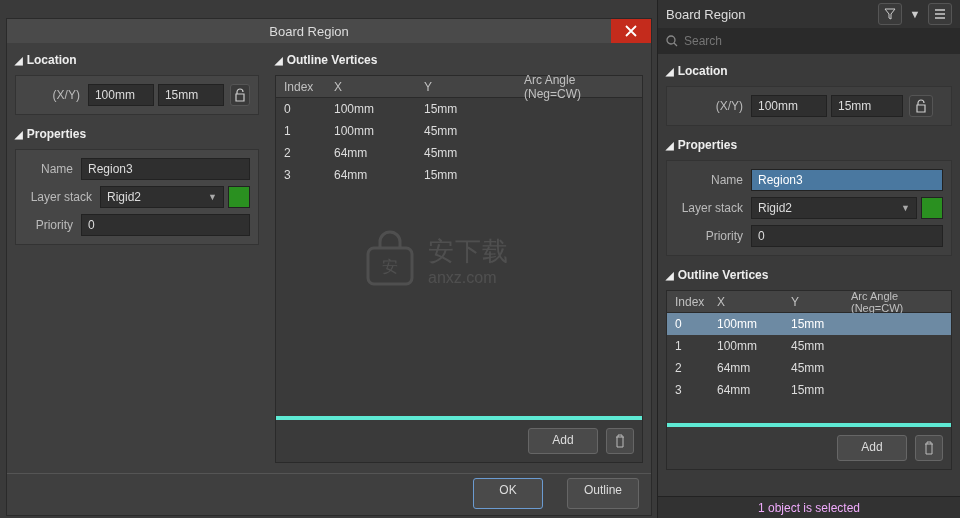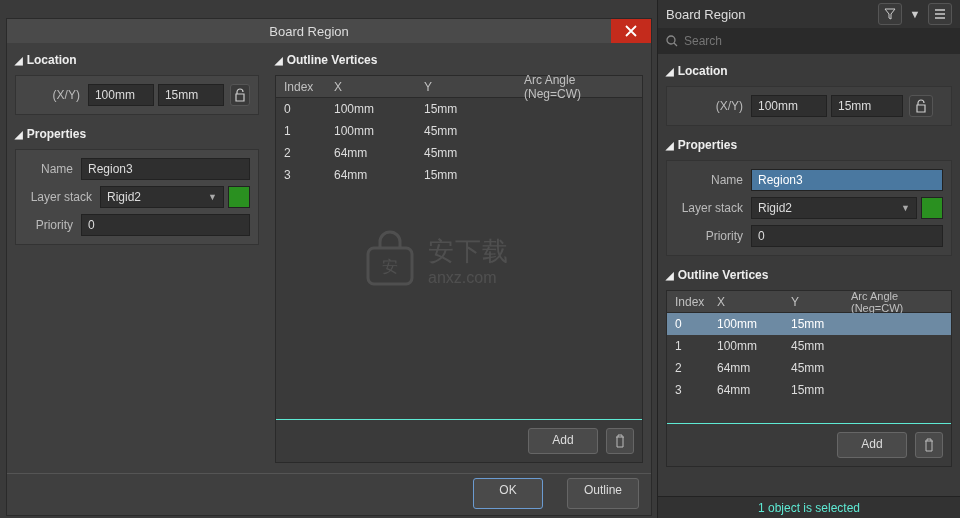--- a/index.html
+++ b/index.html
@@ -32,21 +32,21 @@
 .table-wrap { background: #3a3a3a; border: 1px solid #2a2a2a; flex: 1; display: flex; flex-direction: column; }
 .table-head { display: flex; background: #444; border-bottom: 1px solid #2a2a2a; height: 22px; align-items: center; }
 .table-head .th, .table-row .td { padding: 0 8px; font-size: 12px; }
 .col-idx { width: 50px; }
 .col-x { width: 90px; }
 .col-y { width: 100px; }
 .col-arc { flex: 1; }
 .table-row { display: flex; height: 22px; align-items: center; color: #ddd; }
 .table-row.selected { background: #6d8aa3; color: #fff; }
 
-.table-footer { border-top: 1px solid #5eead4; padding: 8px; display: flex; justify-content: flex-end; gap: 8px; }
+.table-footer { border-top: 4px solid #5eead4; padding: 8px; display: flex; justify-content: flex-end; gap: 8px; }
 .btn { background: #4a4a4a; border: 1px solid #666; border-radius: 3px; color: #ddd; padding: 4px 16px; font-size: 12px; cursor: pointer; min-width: 70px; text-align: center; }
 .btn-primary { border-color: #6b9bd1; }
 .icon-btn { width: 28px; height: 26px; background: #4a4a4a; border: 1px solid #666; border-radius: 3px; display: flex; align-items: center; justify-content: center; cursor: pointer; }
 
 .dialog-actions { height: 36px; padding: 4px 12px 0; display: flex; justify-content: flex-end; gap: 24px; border-top: 1px solid #555; }
 
 .panel { width: 303px; height: 518px; background: #3a3a3a; border-left: 1px solid #222; display: flex; flex-direction: column; }
 .panel-header { height: 28px; background: #323232; display: flex; align-items: center; padding: 0 8px; gap: 6px; }
 .panel-title { flex: 1; color: #ddd; font-size: 13px; }
 .sq-btn { width: 24px; height: 22px; background: #3a3a3a; border: 1px solid #555; border-radius: 3px; display: flex; align-items: center; justify-content: center; cursor: pointer; font-size: 11px; color: #ccc; }
@@ -55,21 +55,21 @@
 
 .panel-scroll { flex: 1; overflow-y: auto; padding: 10px 8px; }
 .panel-scroll::-webkit-scrollbar { width: 12px; }
 .panel-scroll::-webkit-scrollbar-track { background: #2a2a2a; }
 .panel-scroll::-webkit-scrollbar-thumb { background: #555; border: 1px solid #2a2a2a; }
 
 .panel .section-body { background: #3f3f3f; }
 .panel .table-wrap { border: 1px solid #2a2a2a; }
 .panel .label { width: 76px; }
 
-.status-bar { height: 22px; background: #323232; border-top: 1px solid #222; display: flex; align-items: center; justify-content: center; color: #5eead4; font-size: 12px; }
+.status-bar { height: 22px; background: #323232; border-top: 1px solid #222; display: flex; align-items: center; justify-content: center; color: #f0abfc; font-size: 12px; }
 
 .watermark { position: absolute; left: 360px; top: 230px; opacity: 0.28; color: #888; pointer-events: none; font-size: 24px; display: flex; align-items: center; gap: 8px; }
 .watermark svg { width: 60px; height: 60px; }
 .watermark .txt { font-size: 26px; letter-spacing: 1px; }
 .watermark .sub { font-size: 16px; display: block; }
 </style>
 </head>
 <body>
 
 <div class="dialog-wrap">

